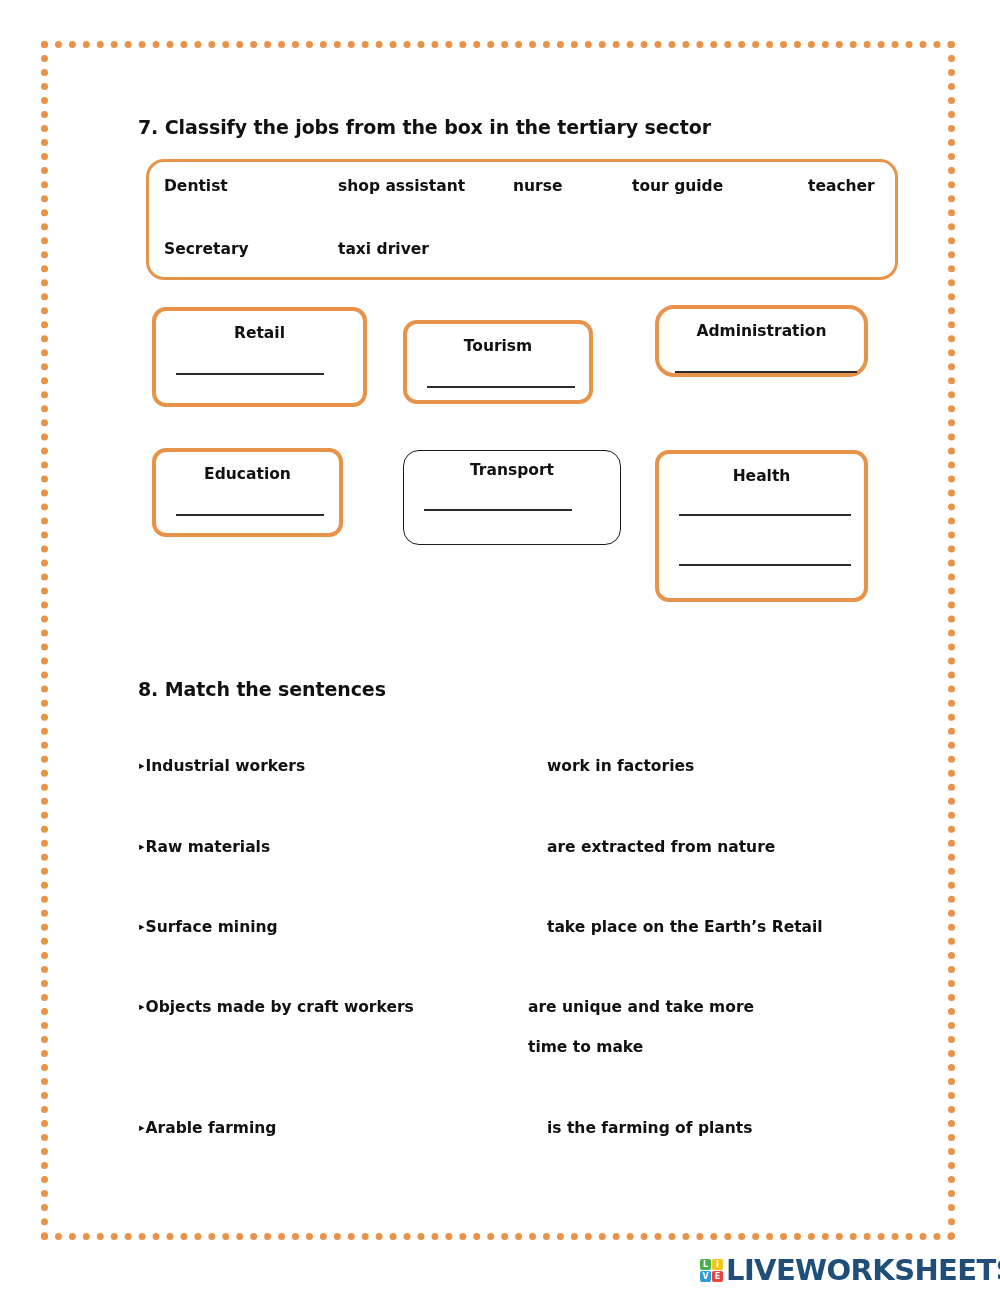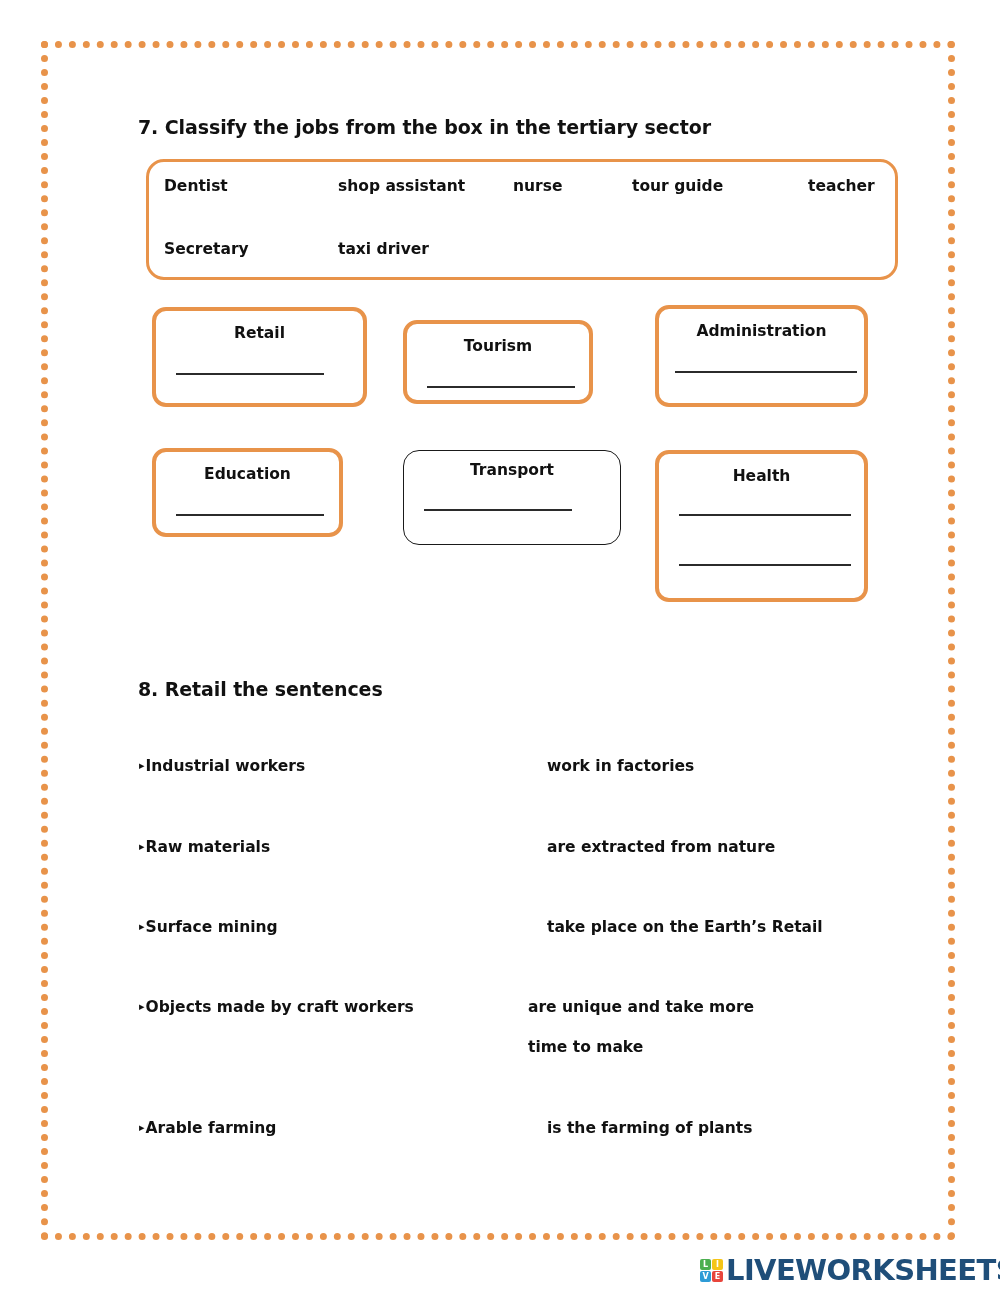--- a/index.html
+++ b/index.html
@@ -165,42 +165,42 @@
 
 <div id="category-boxes">
     <div class="cat-box orange" style="left: 152px; top: 307px; width: 215px; height: 100px;">
       <div class="cat-title" style="top: 13px;">Retail</div>
       <div class="answer-line" style="left: 20px; top: 62px; width: 148px;"></div>
     </div>
     <div class="cat-box orange" style="left: 403px; top: 320px; width: 190px; height: 84px;">
       <div class="cat-title" style="top: 13px;">Tourism</div>
       <div class="answer-line" style="left: 20px; top: 62px; width: 148px;"></div>
     </div>
-    <div class="cat-box orange" style="left: 655px; top: 305px; width: 213px; height: 102px;">
+    <div class="cat-box orange" style="left: 655px; top: 305px; width: 213px; height: 72px; border-radius: 19px;">
       <div class="cat-title" style="top: 13px;">Administration</div>
       <div class="answer-line" style="left: 16px; top: 62px; width: 182px;"></div>
     </div>
     <div class="cat-box orange" style="left: 152px; top: 448px; width: 191px; height: 89px;">
       <div class="cat-title" style="top: 13px;">Education</div>
       <div class="answer-line" style="left: 20px; top: 62px; width: 148px;"></div>
     </div>
     <div class="cat-box black" style="left: 403px; top: 450px; width: 218px; height: 95px;">
       <div class="cat-title" style="top: 10px;">Transport</div>
       <div class="answer-line" style="left: 20px; top: 58px; width: 148px;"></div>
     </div>
     <div class="cat-box orange" style="left: 655px; top: 450px; width: 213px; height: 152px;">
       <div class="cat-title" style="top: 13px;">Health</div>
       <div class="answer-line" style="left: 20px; top: 60px; width: 172px;"></div>
       <div class="answer-line" style="left: 20px; top: 110px; width: 172px;"></div>
     </div>
   </div>
 
 <div class="q-heading" id="q8-heading">
   <span>8.</span>
-  <span>Retail the sentences</span>
+  <span>Match the sentences</span>
 </div>
 
 <div id="match-rows">
     <div class="match-left" style="top: 757px;"><span class="match-bullet">▸</span><span>Industrial workers</span></div>
     <div class="match-right" style="top: 757px;">work in factories</div>
     <div class="match-left" style="top: 838px;"><span class="match-bullet">▸</span><span>Raw materials</span></div>
     <div class="match-right" style="top: 838px;">are extracted from nature</div>
     <div class="match-left" style="top: 918px;"><span class="match-bullet">▸</span><span>Surface mining</span></div>
     <div class="match-right" style="top: 918px;">take place on the Earth’s Retail</div>
     <div class="match-left" style="top: 998px;"><span class="match-bullet">▸</span><span>Objects made by craft workers</span></div>

